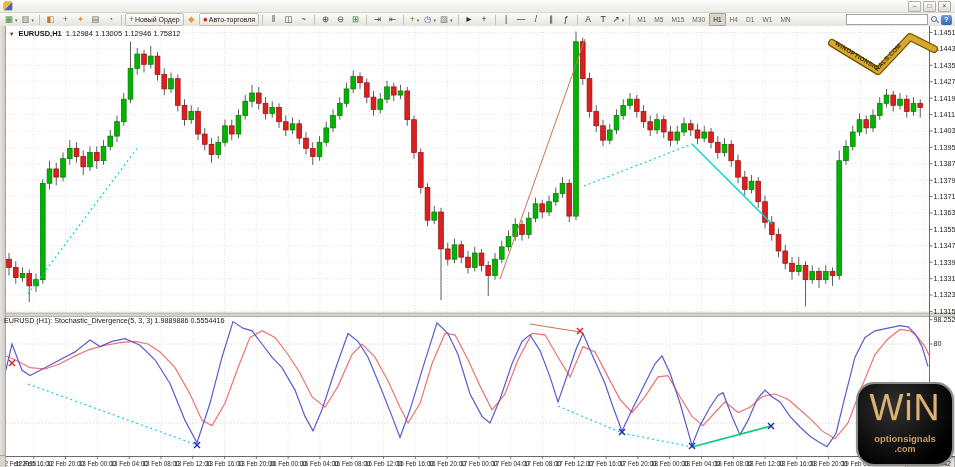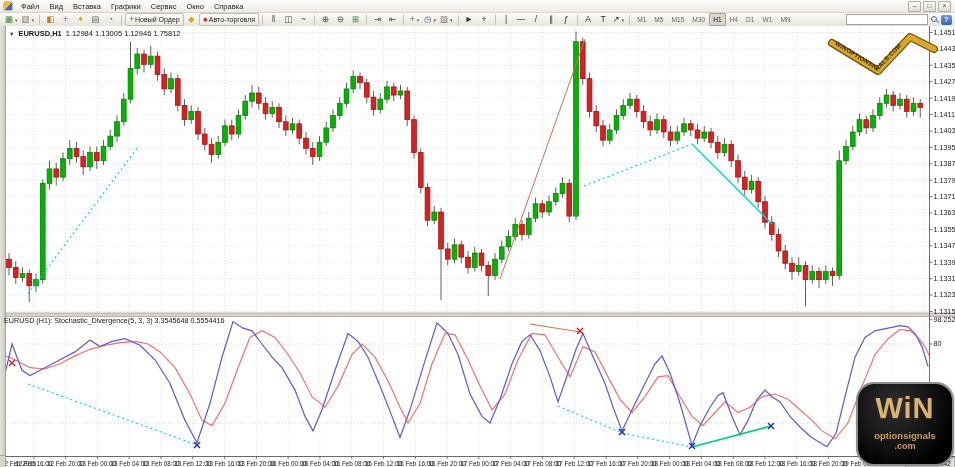--- a/index.html
+++ b/index.html
@@ -39,38 +39,29 @@
              background:linear-gradient(90deg,#e5e3dd,#cecbc4);border-right:1px solid #a8a59d}
   .corner{position:absolute;left:0;top:429px;width:5px;height:12px;background:#d8d5ce;border-right:1px solid #a8a59d;border-top:1px solid #a8a59d}
   .chart-title{position:absolute;left:9px;top:3px;font-size:7.5px;color:#141414;display:flex;gap:4px;align-items:center}
   .chart-title .dd{font-size:5.5px;color:#333}
   .ind-title{position:absolute;left:4px;top:290px;font-size:7.2px;color:#141414}
   .zigzag{position:absolute;left:826px;top:1px}
   .winlogo{position:absolute;left:858px;top:358px;width:94px;height:80px;border-radius:16px;
            background:radial-gradient(circle at 38% 28%,#303030,#000 78%);
            box-shadow:0 0 0 2px #8d8d8d,1px 2px 5px rgba(0,0,0,.45);
            display:flex;flex-direction:column;align-items:center;justify-content:center;color:#d3ab6b;z-index:5}
-  .winlogo .t1{font-size:29px;font-weight:bold;line-height:.8;letter-spacing:1px;color:#d9b276;text-shadow:0 1px 1px #4c3715}
+  .winlogo .t1{font-size:36px;font-weight:normal;line-height:.8;letter-spacing:1px;color:#d9b276;text-shadow:0 1px 1px #4c3715}
   .winlogo .t2{font-size:9.5px;font-weight:bold;margin-top:10px;color:#c89d5e}
   .winlogo .t3{font-size:9px;font-weight:bold;color:#c89d5e}
 </style>
 </head>
 <body>
 
 <div class="menubar">
   <span class="appicon"></span>
-  <nav id="menu" style="display:flex">
-      <span class="menu-item">Файл</span>
-      <span class="menu-item">Вид</span>
-      <span class="menu-item">Вставка</span>
-      <span class="menu-item">Графики</span>
-      <span class="menu-item">Сервис</span>
-      <span class="menu-item">Окно</span>
-      <span class="menu-item">Справка</span>
-    </nav>
   <div class="winbtns" id="winbtns">
       <span class="winbtn">–</span>
       <span class="winbtn">□</span>
       <span class="winbtn">×</span>
     </div>
 </div>
 
 <div class="toolbar">
   <div id="tb-main" style="display:flex;align-items:center">
       <span class="tbtn">
@@ -683,21 +674,21 @@
         <text x="951" y="439.5" font-size="7" text-anchor="end">1.317442</text>
       </g>
     </svg>
   <div class="leftstrip"></div>
   <div class="corner"></div>
   <div class="chart-title">
     <span class="dd">▼</span>
     <b>EURUSD,H1</b>
     <span>1.12984 1.13005 1.12946 1.75812</span>
   </div>
-  <div class="ind-title">EURUSD (H1): Stochastic_Divergence(5, 3, 3) 3.3545648 0.5554416</div>
+  <div class="ind-title">EURUSD (H1): Stochastic_Divergence(5, 3, 3) 1.9889886 0.5554416</div>
 
   <svg class="zigzag" width="122" height="52" viewBox="0 0 122 52">
     <path id="zzpath" d="M6,16 L52,44 L84,10 L108,22" fill="none"></path>
     <path d="M6,16 L52,44 L84,10 L108,22" fill="none" stroke="#6e5200" stroke-width="8" stroke-linejoin="round" stroke-linecap="round"></path>
     <path d="M6,16 L52,44 L84,10 L108,22" fill="none" stroke="#d9a72b" stroke-width="5.5" stroke-linejoin="round" stroke-linecap="round"></path>
     <text font-size="6.2" font-weight="bold" fill="#3a2a00" letter-spacing="0.3">
       <textPath href="#zzpath" startOffset="3">WINOPTIONSIGNALS.COM</textPath>
     </text>
   </svg>
 

